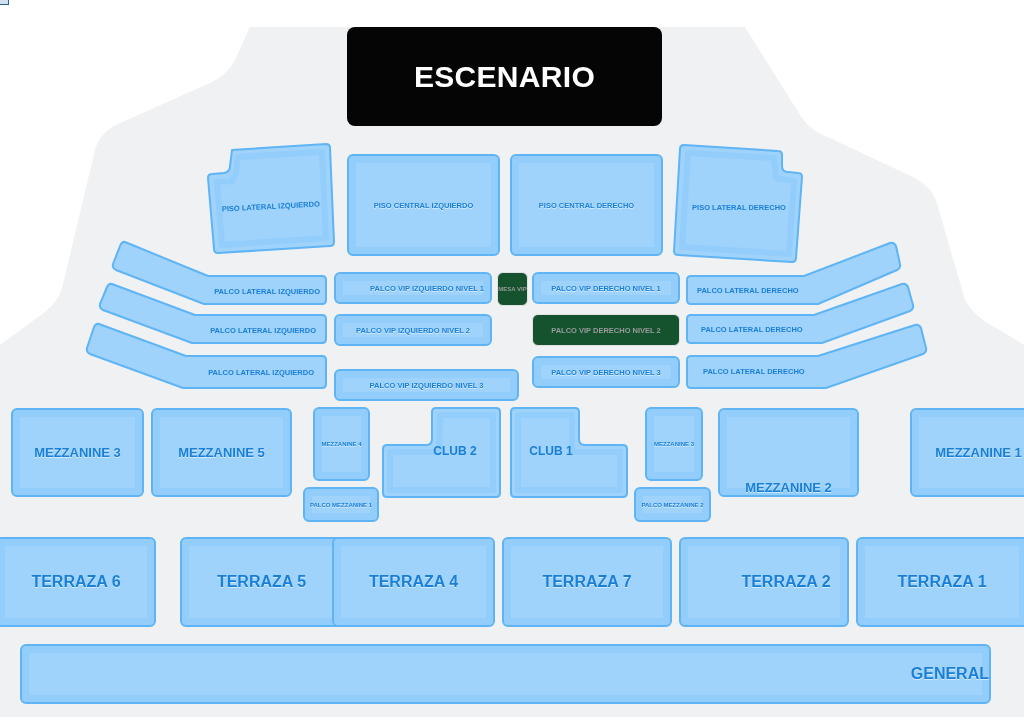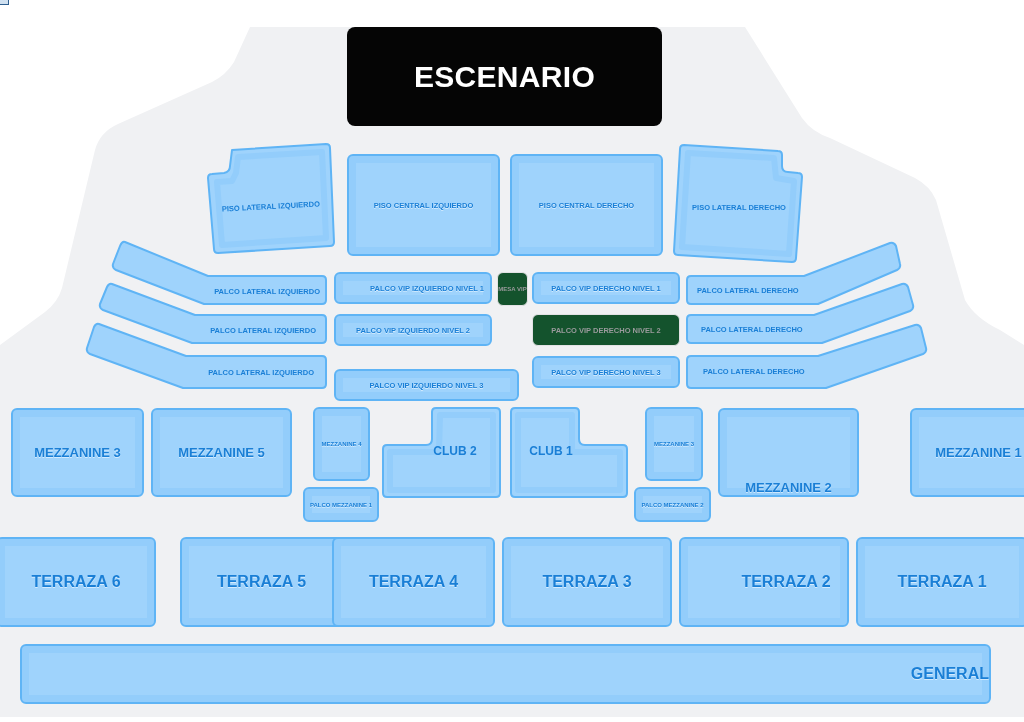--- a/index.html
+++ b/index.html
@@ -168,21 +168,21 @@
 <div class="sec fs-xl" style="left:-4px;top:537px;width:160px;height:90px;">
   <span>TERRAZA 6</span>
 </div>
 <div class="sec fs-xl" style="left:163px;top:537px;width:163px;height:90px;margin-left:17px;">
   <span>TERRAZA 5</span>
 </div>
 <div class="sec fs-xl" style="left:332px;top:537px;width:163px;height:90px;">
   <span>TERRAZA 4</span>
 </div>
 <div class="sec fs-xl" style="left:502px;top:537px;width:170px;height:90px;">
-  <span>TERRAZA 3</span>
+  <span>TERRAZA 7</span>
 </div>
 <div class="sec fs-xl" style="left:679px;top:537px;width:170px;height:90px;padding-left:44px;">
   <span>TERRAZA 2</span>
 </div>
 <div class="sec fs-xl" style="left:856px;top:537px;width:172px;height:90px;">
   <span>TERRAZA 1</span>
 </div>
 
 <div class="sec fs-xl" style="left:20px;top:644px;width:971px;height:60px;justify-content:flex-end;">
   <span>GENERAL</span>

